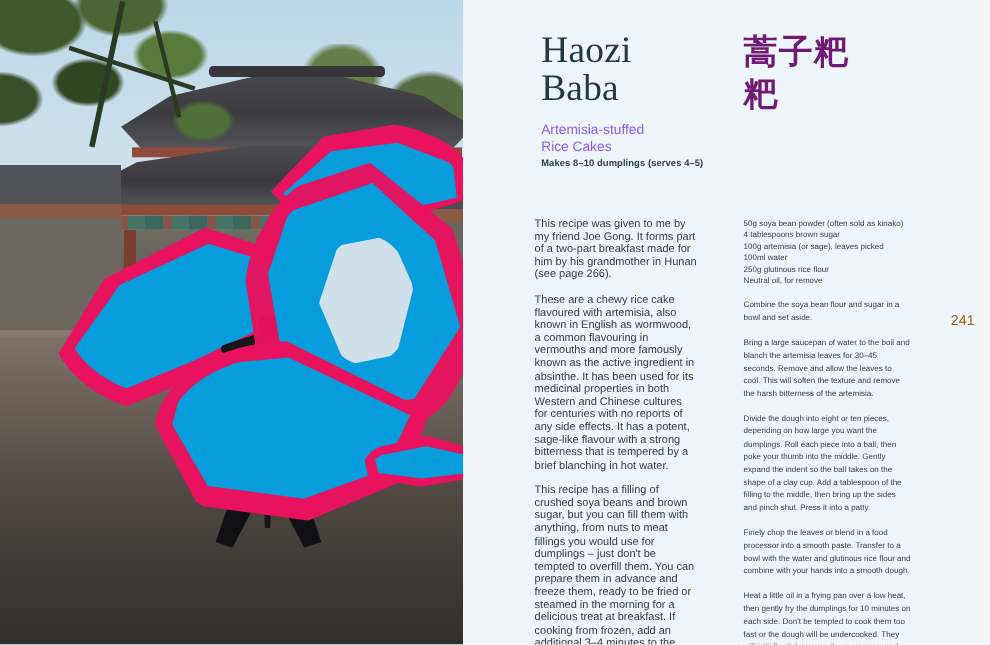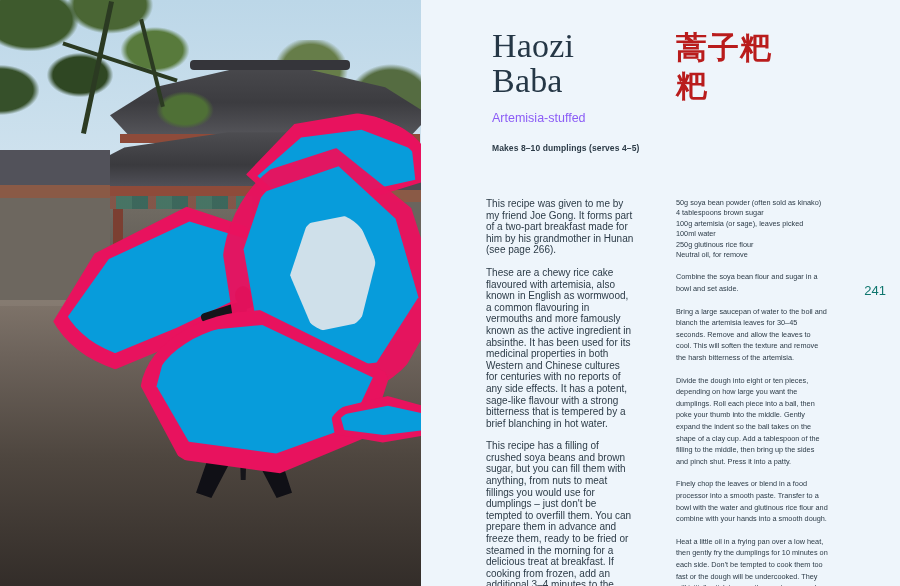--- a/index.html
+++ b/index.html
@@ -349,21 +349,21 @@
     letter-spacing: .1px;
   }
   .chinese {
     position: absolute;
     left: 255px;
     top: 28px;
     font-family: "DejaVu Sans", sans-serif;
     font-size: 31px;
     line-height: 38px;
     font-weight: bold;
-    color: #b91c1c;
+    color: #701a75;
     width: 120px;
     letter-spacing: 1px;
   }
   .col-left {
     position: absolute;
     left: 65px;
     top: 198px;
     width: 148px;
     font-size: 10px;
     line-height: 11.6px;
@@ -383,21 +383,21 @@
   }
   .ingredients {
     margin: 0 0 11px 0;
     line-height: 10.4px;
   }
   .page-number {
     position: absolute;
     right: 14px;
     top: 283px;
     font-size: 13px;
-    color: #0f766e;
+    color: #a16207;
   }
   .footer {
     position: absolute;
     left: 0;
     right: 0;
     bottom: 24px;
     text-align: center;
     font-size: 8px;
     color: #2c3b47;
   }
@@ -462,20 +462,21 @@
 
   <div class="text-page">
 
     <div class="recipe-title">
       <div>Haozi</div>
       <div>Baba</div>
     </div>
 
     <div class="subtitle">
       <div>Artemisia-stuffed</div>
+      <div>Rice Cakes</div>
     </div>
 
     <div class="yield-line">Makes 8–10 dumplings (serves 4–5)</div>
 
     <div class="chinese">蒿子粑粑</div>
 
     <div class="col-left">
       <p>This recipe was given to me by my friend Joe Gong. It forms part of a two-part breakfast made for him by his grandmother in Hunan (see page 266).</p>
       <p>These are a chewy rice cake flavoured with artemisia, also known in English as wormwood, a common flavouring in vermouths and more famously known as the active ingredient in absinthe. It has been used for its medicinal properties in both Western and Chinese cultures for centuries with no reports of any side effects. It has a potent, sage-like flavour with a strong bitterness that is tempered by a brief blanching in hot water.</p>
       <p>This recipe has a filling of crushed soya beans and brown sugar, but you can fill them with anything, from nuts to meat fillings you would use for dumplings – just don't be tempted to overfill them. You can prepare them in advance and freeze them, ready to be fried or steamed in the morning for a delicious treat at breakfast. If cooking from frozen, add an additional 3–4 minutes to the cooking time.</p>

